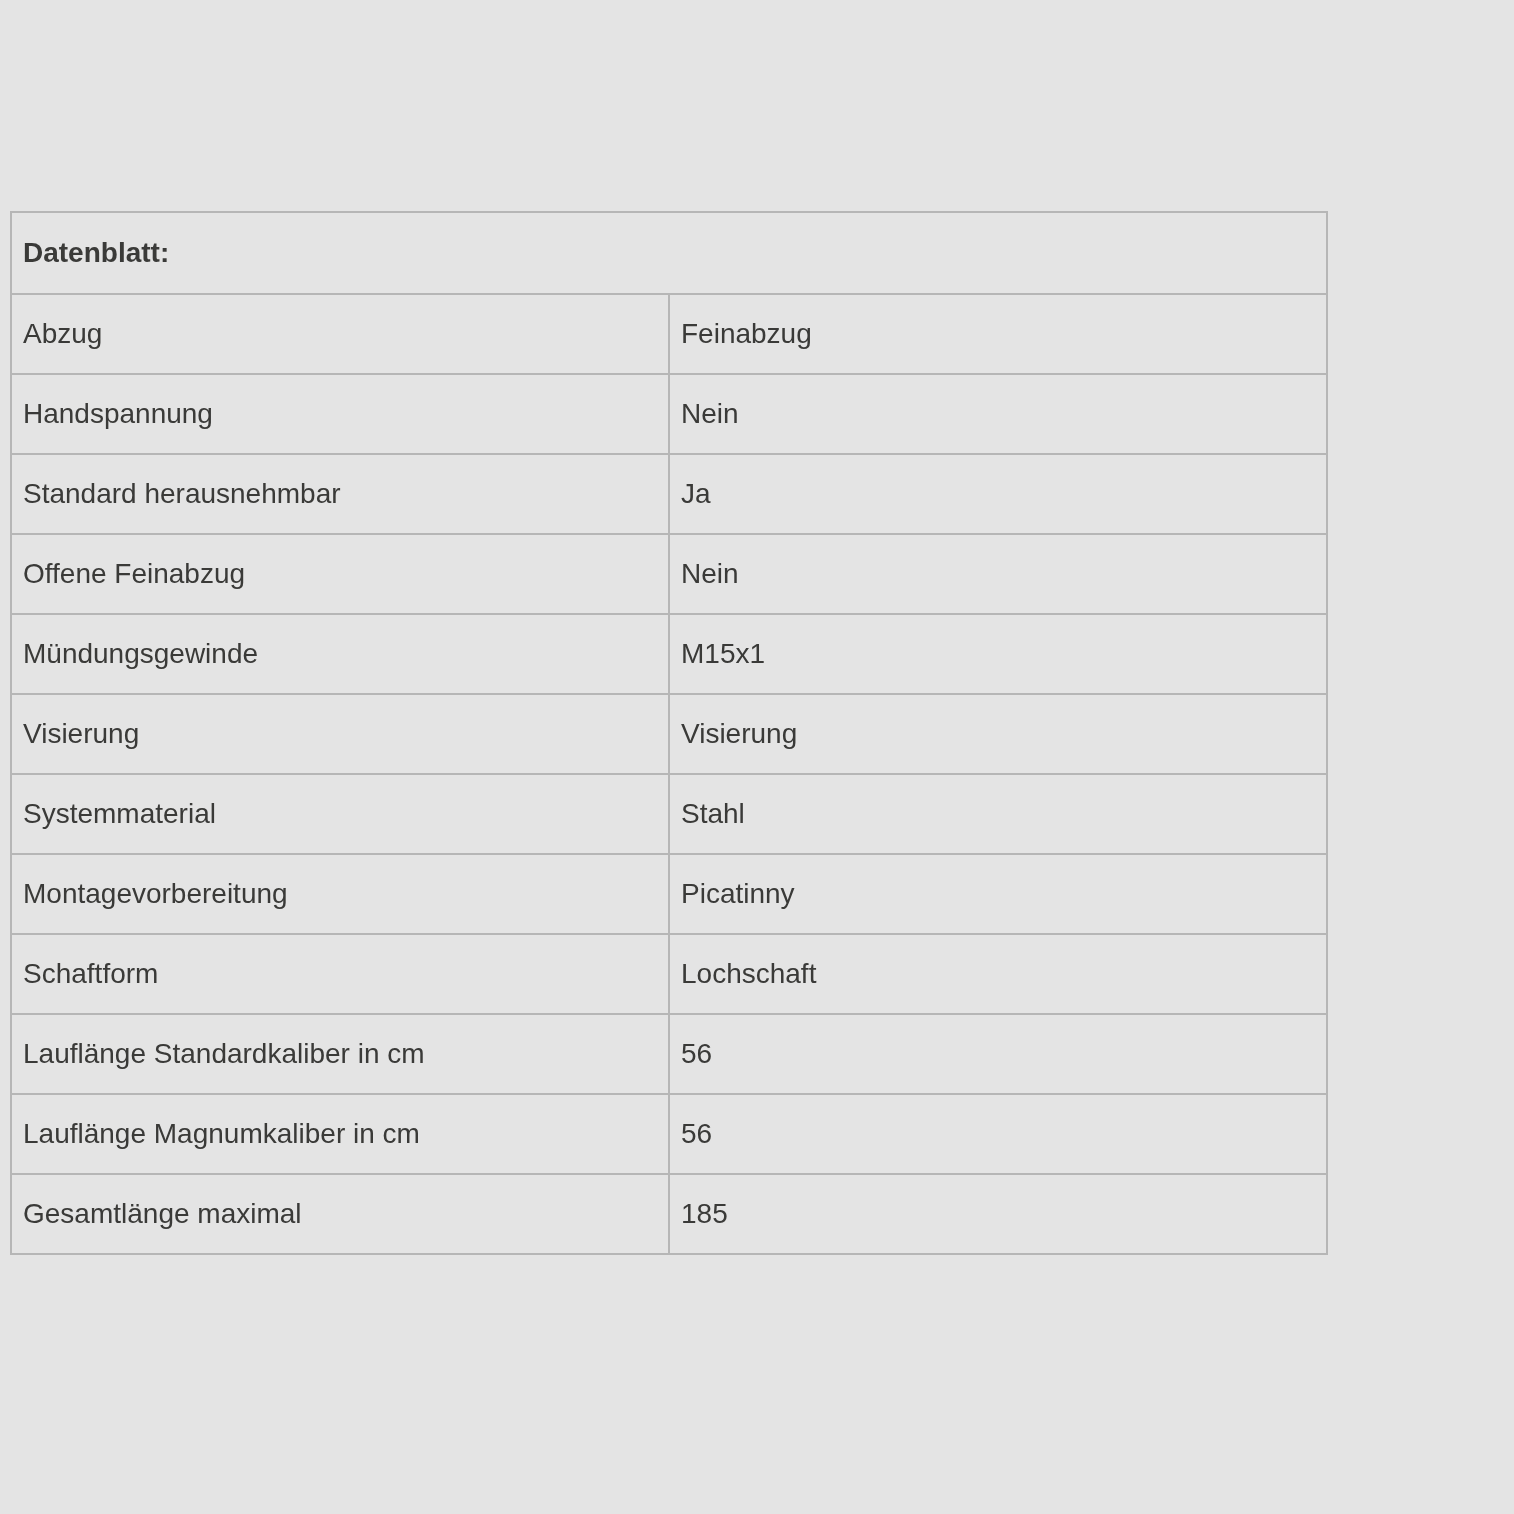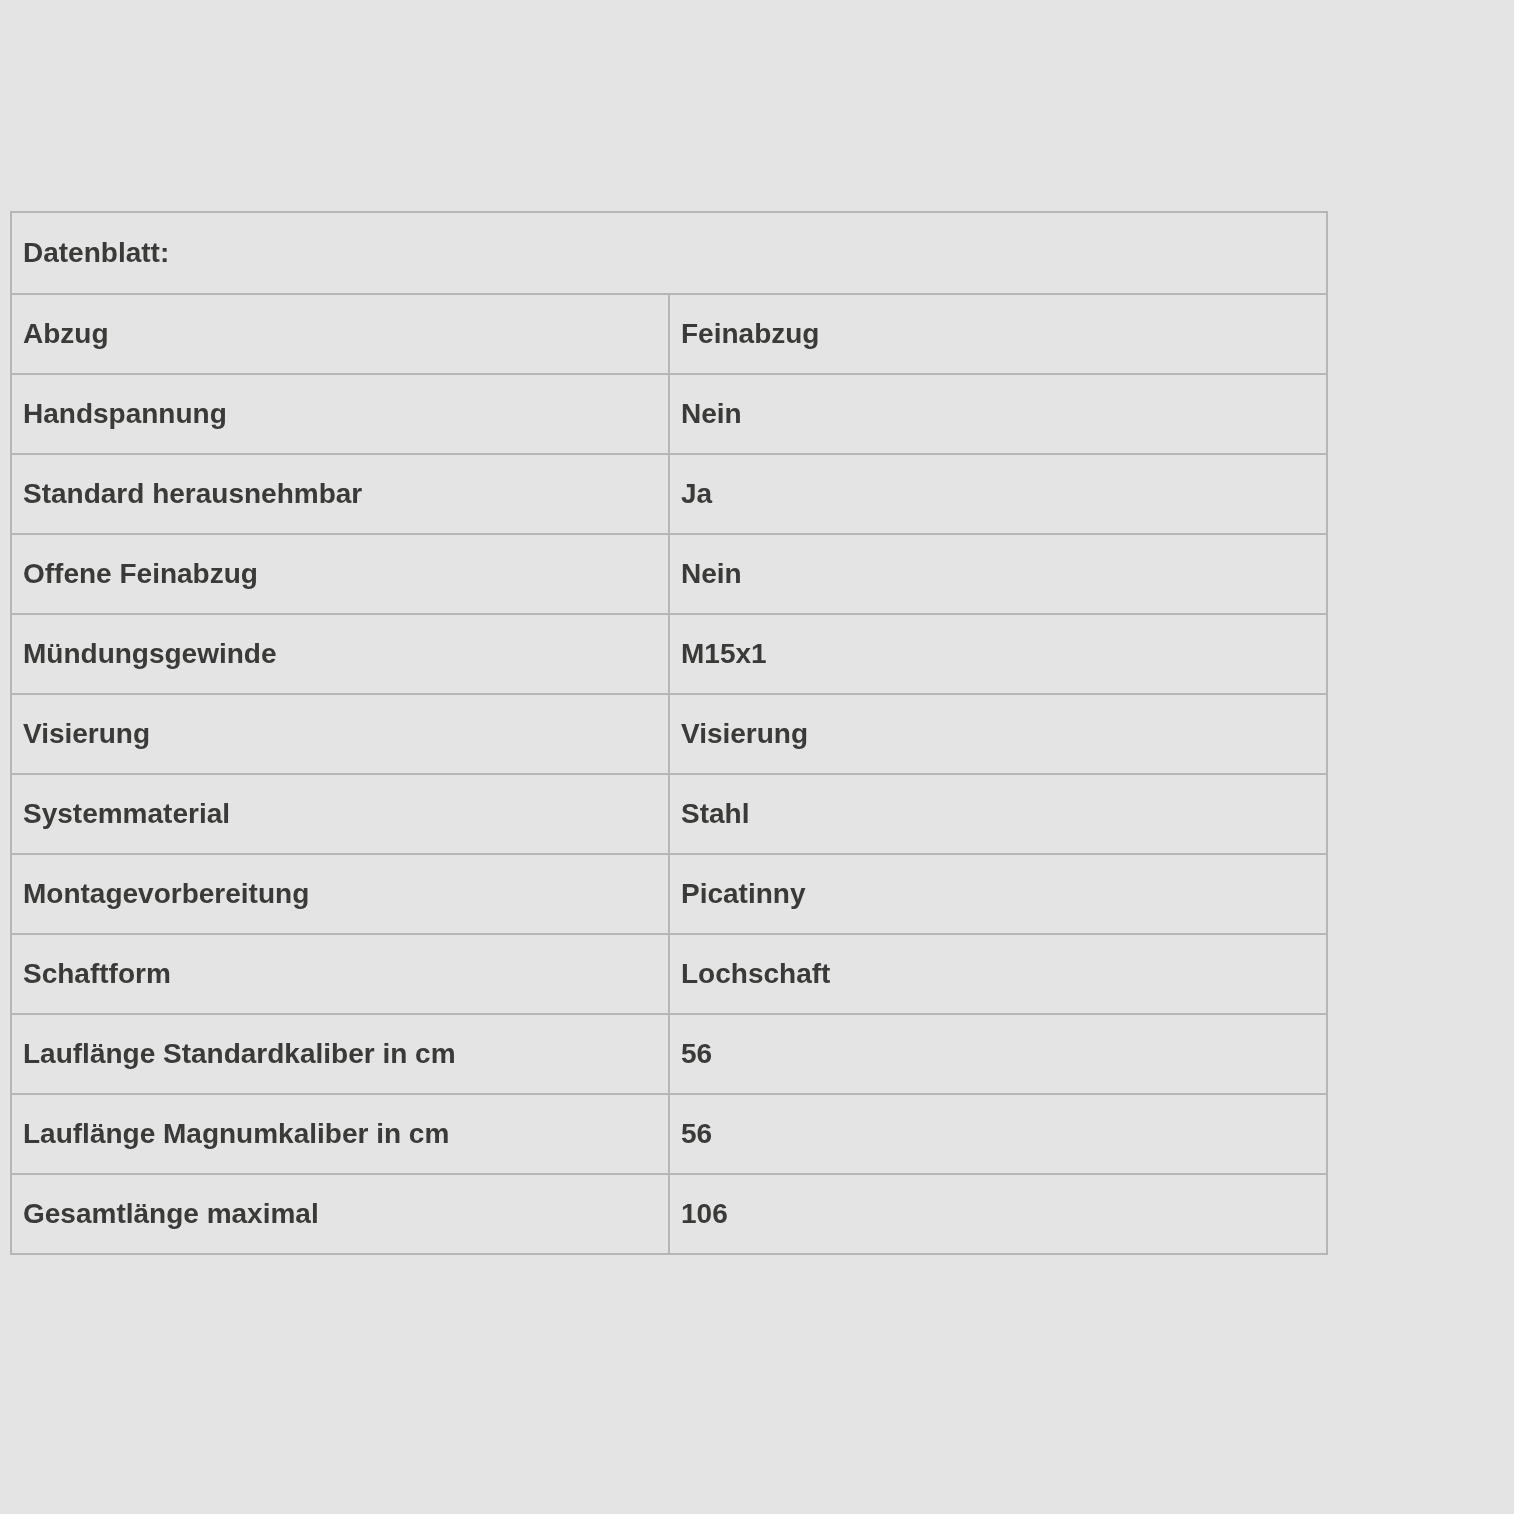--- a/index.html
+++ b/index.html
@@ -25,21 +25,21 @@
     width: 100%;
     border-collapse: collapse;
     table-layout: fixed;
     background: #e4e4e4;
   }
   table.datasheet td,
   table.datasheet th {
     border: 2px solid #b6b6b6;
     font-size: 28px;
     line-height: 30px;
-    font-weight: 700;
+    font-weight: 400;
     text-align: left;
     vertical-align: middle;
     padding: 24px 12px 24px 11px;
     color: #3a3a38;
     overflow: hidden;
     white-space: nowrap;
   }
   table.datasheet th.datasheet-title-cell {
     font-weight: 700;
     padding-top: 25px;
@@ -103,17 +103,17 @@
         <tr>
           <td>Lauflänge Standardkaliber in cm</td>
           <td>56</td>
         </tr>
         <tr>
           <td>Lauflänge Magnumkaliber in cm</td>
           <td>56</td>
         </tr>
         <tr>
           <td>Gesamtlänge maximal</td>
-          <td>106</td>
+          <td>185</td>
         </tr>
       </tbody>
   </table>
 </div>
 
 </body></html>

